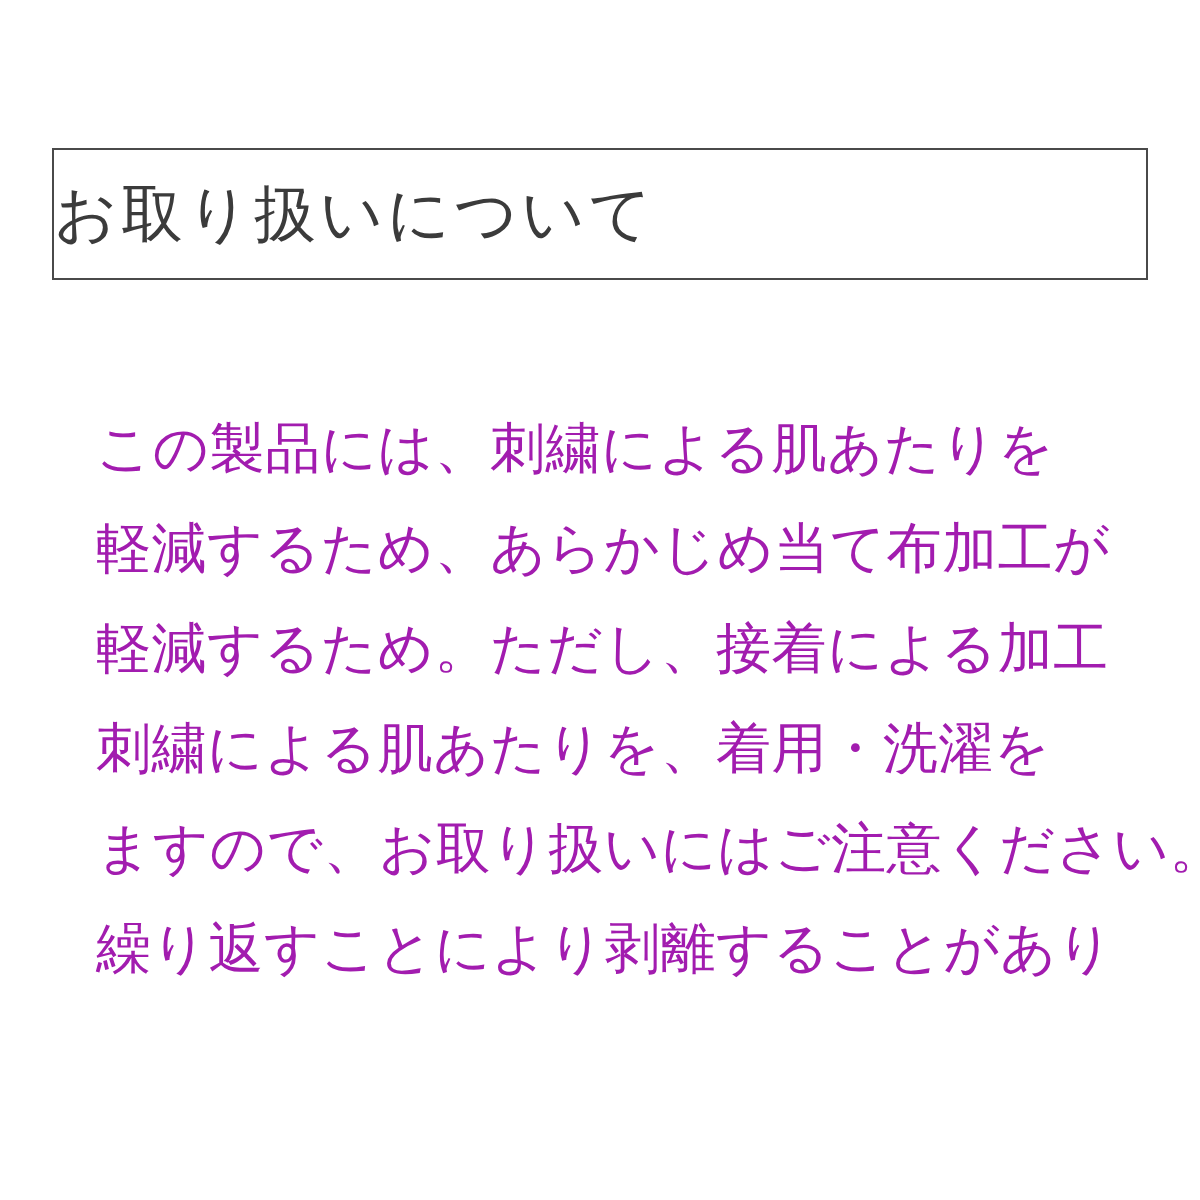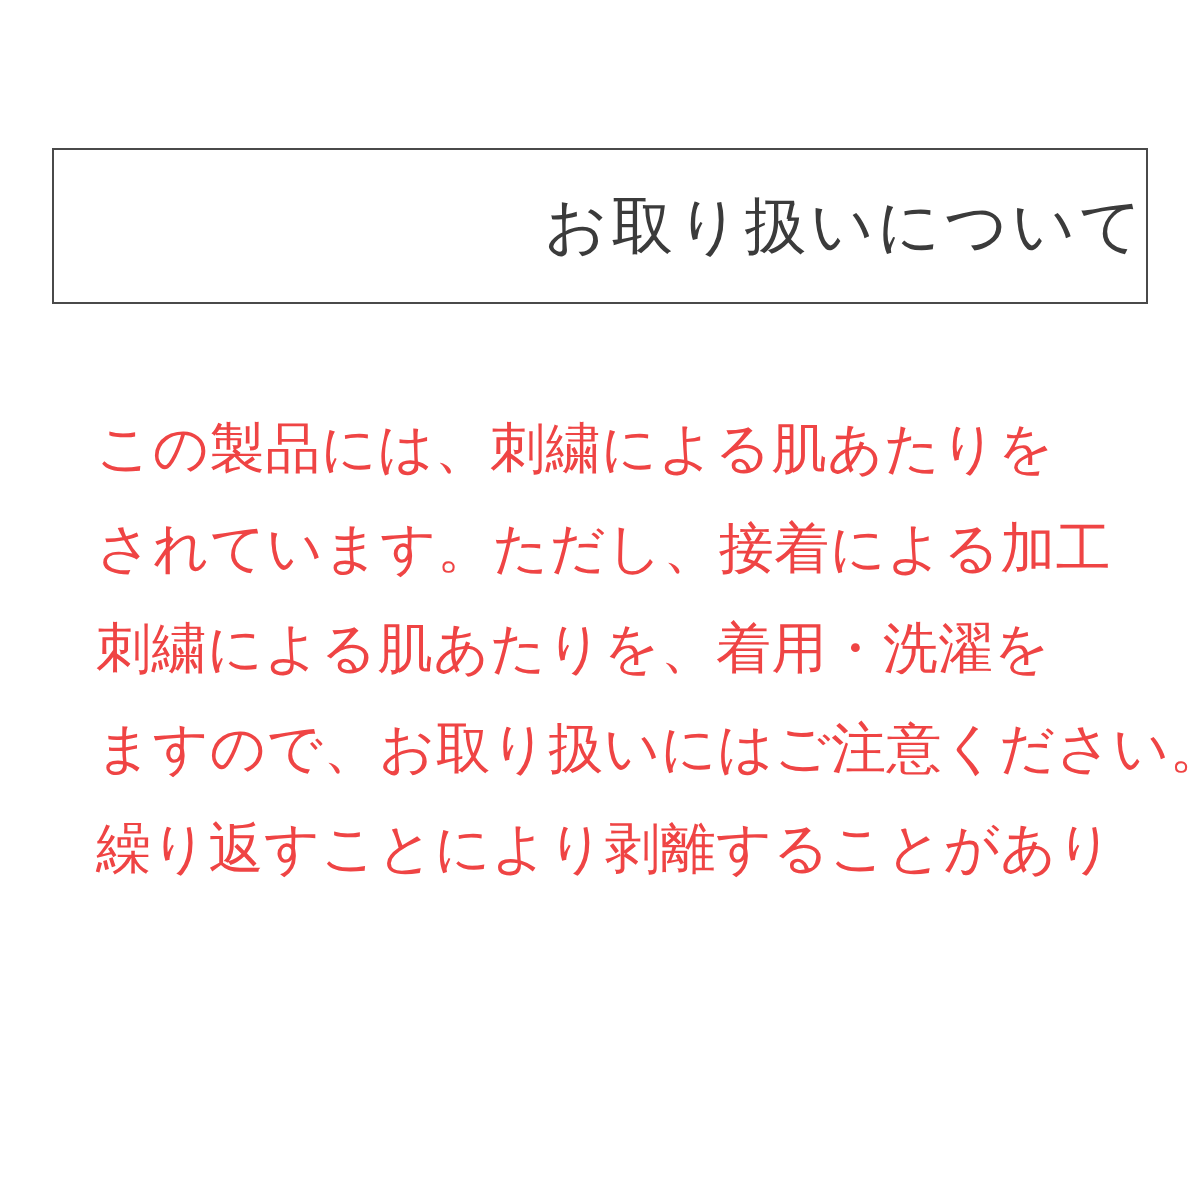--- a/index.html
+++ b/index.html
@@ -18,60 +18,61 @@
     position: relative;
     width: 1200px;
     height: 1200px;
     box-sizing: border-box;
   }
   .title-box {
     position: absolute;
     left: 52px;
     top: 148px;
     width: 1096px;
-    height: 156px;
+    height: 132px;
     box-sizing: border-box;
     border: 2px solid #4a4a4a;
     display: flex;
     align-items: center;
-    justify-content: flex-end;
+    justify-content: flex-start;
   }
   .title-text {
     font-size: 62px;
     line-height: 1;
     letter-spacing: 0.06em;
     color: #3b3b3b;
     font-weight: 400;
     white-space: nowrap;
   }
   .body-block {
     position: absolute;
     left: 96px;
     top: 398px;
     width: 1010px;
   }
   .body-line {
     font-size: 55px;
     line-height: 100px;
     letter-spacing: 0.01em;
-    color: #ef4444;
+    color: #a21caf;
     font-weight: 400;
     white-space: nowrap;
   }
 </style>
 </head>
 <body>
 
 <div class="page">
 
   <div class="title-box">
     <div class="title-text">お取り扱いについて</div>
   </div>
 
   <div class="body-block">
     <div class="body-line">この製品には、刺繍による肌あたりを</div>
-    <div class="body-line">されています。ただし、接着による加工</div>
+    <div class="body-line">軽減するため、あらかじめ当て布加工が</div>
+    <div class="body-line">軽減するため。ただし、接着による加工</div>
     <div class="body-line">刺繍による肌あたりを、着用・洗濯を</div>
     <div class="body-line">ますので、お取り扱いにはご注意ください。</div>
     <div class="body-line">繰り返すことにより剥離することがあり</div>
   </div>
 
 </div>
 
 </body></html>

